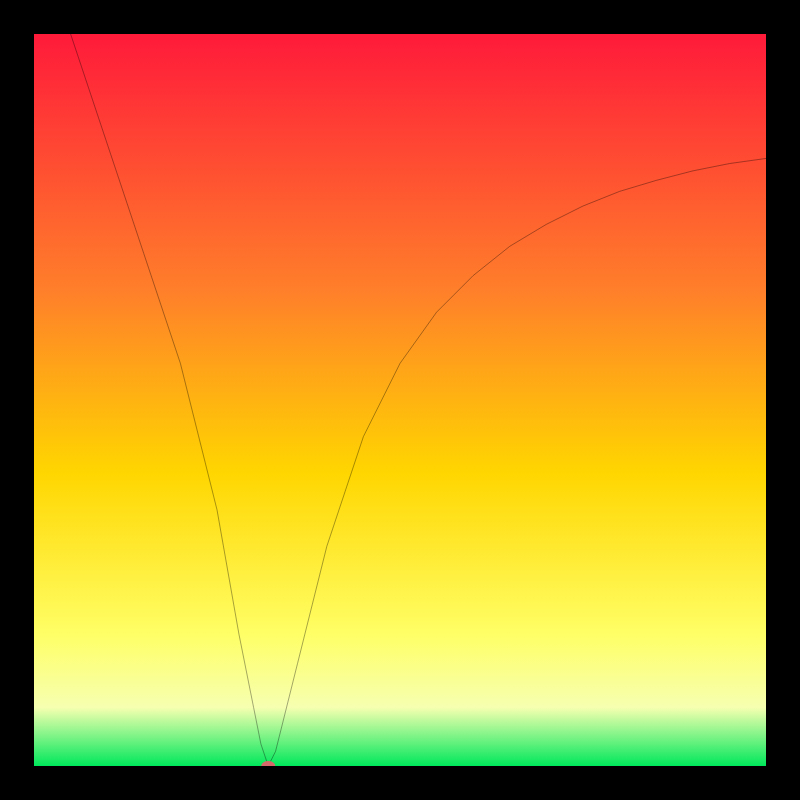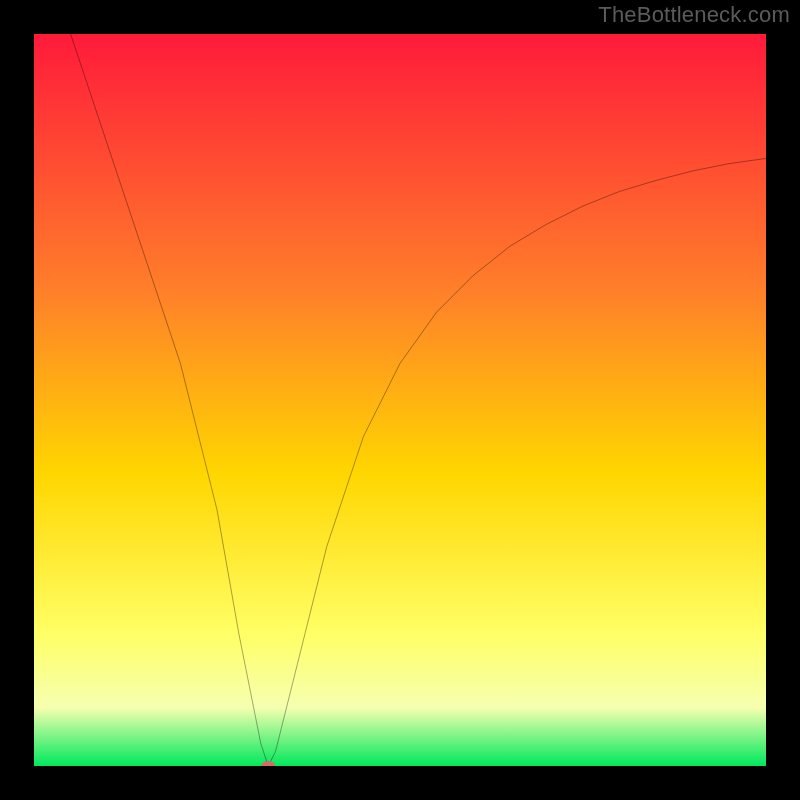--- a/index.html
+++ b/index.html
@@ -33,21 +33,20 @@
     top: 34px;
     width: 732px;
     height: 732px;
     display: block;
   }
 </style>
 </head>
 <body>
 
 <div class="outer">
-  <div class="watermark">TheBottleneck.com</div>
 
   <svg class="plot" viewBox="0 0 100 100" preserveAspectRatio="none">
     <defs>
       <linearGradient id="bg-grad" x1="0" y1="0" x2="0" y2="1">
         <stop id="g0" offset="0%" stop-color="#ff1a3a"></stop>
         <stop id="g1" offset="35%" stop-color="#ff7f2a"></stop>
         <stop id="g2" offset="60%" stop-color="#ffd600"></stop>
         <stop id="g3" offset="82%" stop-color="#ffff66"></stop>
         <stop id="g35" offset="92%" stop-color="#f6ffb0"></stop>
         <stop id="g4" offset="100%" stop-color="#00e85b"></stop>

